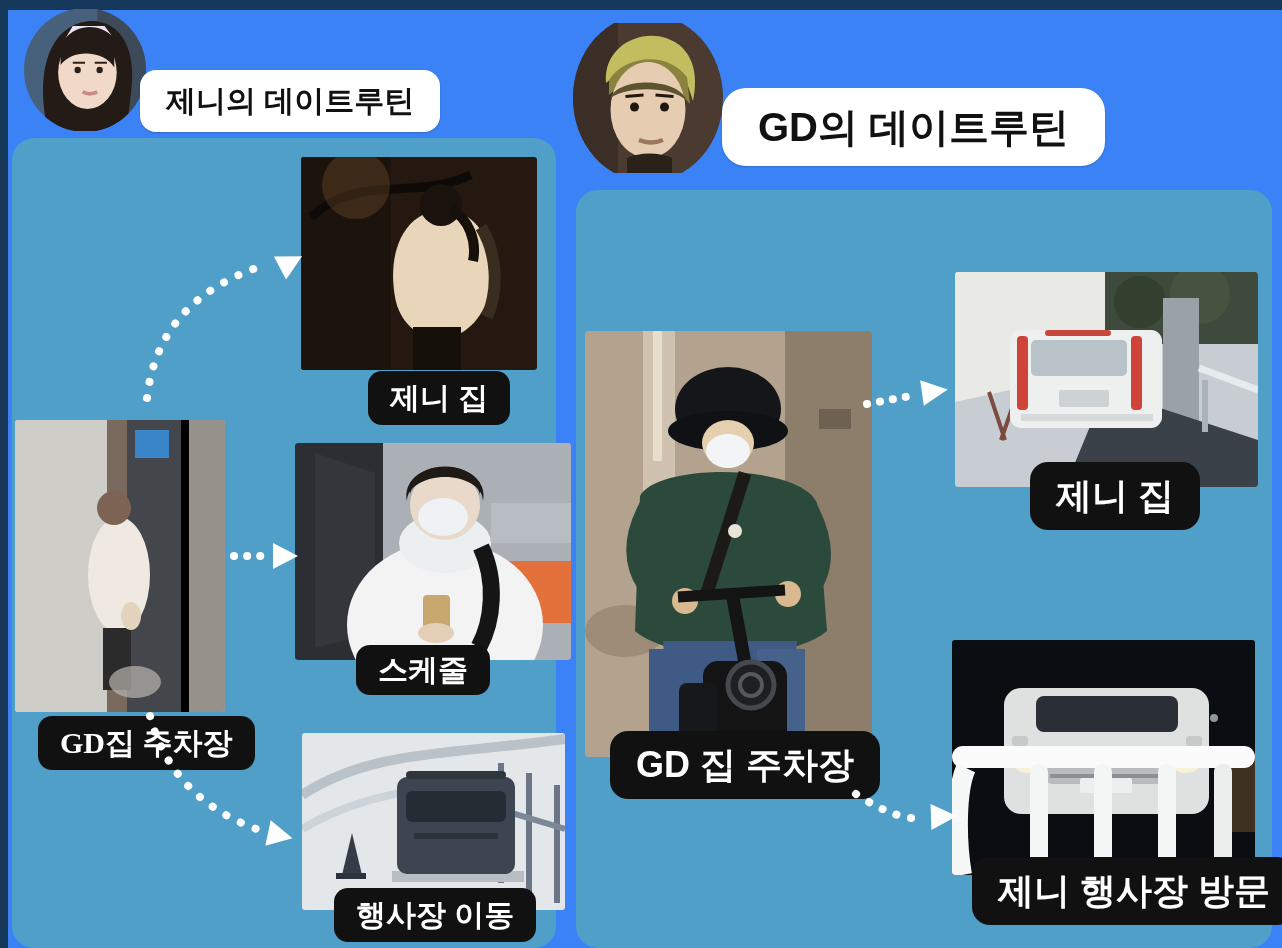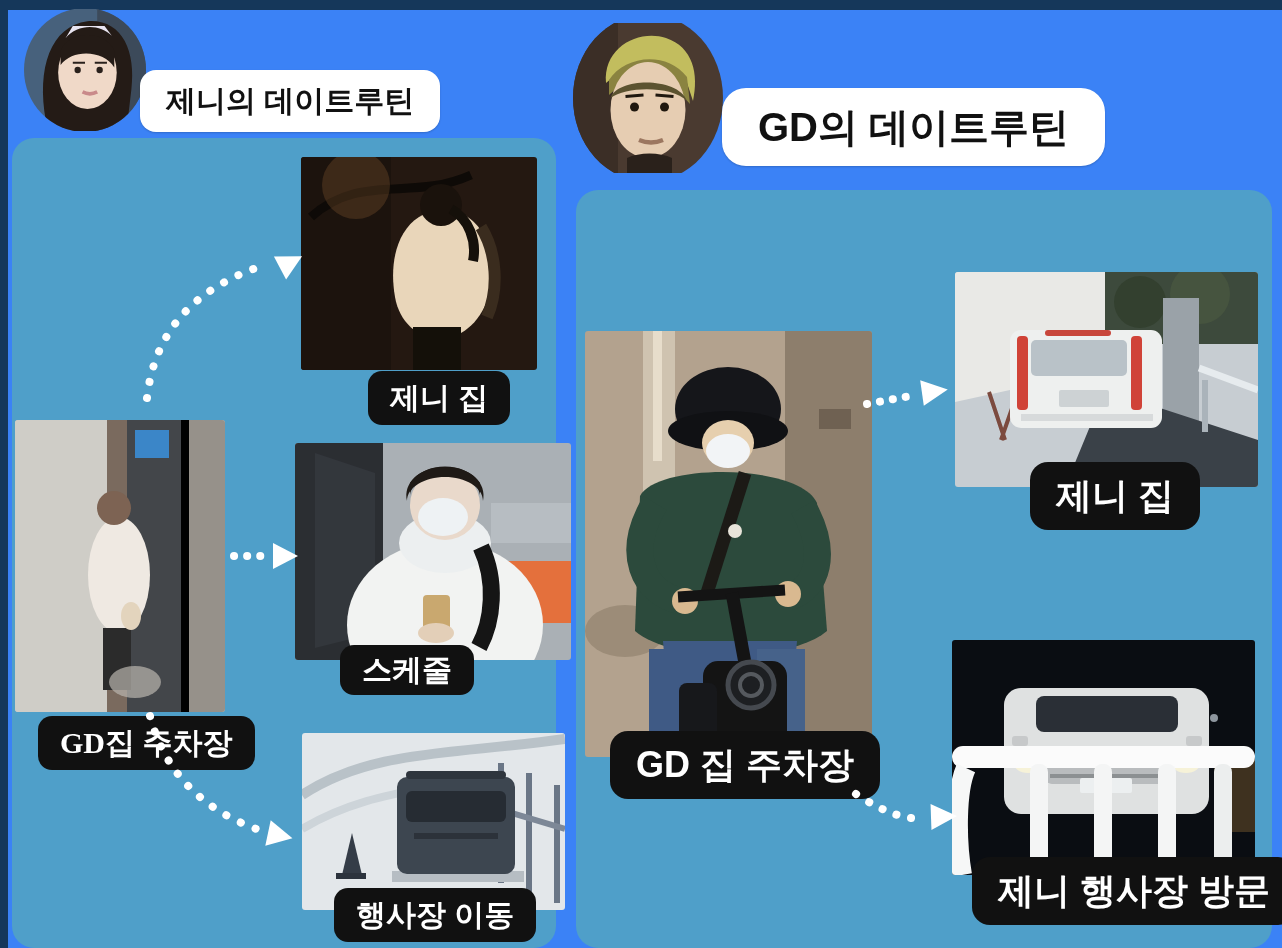--- a/index.html
+++ b/index.html
@@ -222,21 +222,21 @@
       <path d="M14,128 C4,150 4,200 10,235" stroke="#f6f7f7" stroke-width="20" fill="none"></path>
       <rect x="78" y="124" width="18" height="111" rx="8" fill="#f4f5f5"></rect>
       <rect x="142" y="124" width="18" height="111" rx="8" fill="#f4f5f5"></rect>
       <rect x="206" y="124" width="18" height="111" rx="8" fill="#f4f5f5"></rect>
       <rect x="262" y="124" width="18" height="111" rx="8" fill="#eceeee"></rect>
     </svg>
   </figure>
 
   <div class="pill pill-s" style="left:38px;top:716px;font-family:Liberation Serif, serif;">GD집 주차장</div>
   <div class="pill pill-s" style="left:368px;top:371px;">제니 집</div>
-  <div class="pill pill-s" style="left:340px;top:645px;height:50px;">스케줄</div>
+  <div class="pill pill-s" style="left:356px;top:645px;height:50px;">스케줄</div>
   <div class="pill pill-s" style="left:334px;top:888px;">행사장 이동</div>
 
   <div class="pill pill-l" style="left:610px;top:731px;">GD 집 주차장</div>
   <div class="pill pill-l" style="left:1030px;top:462px;">제니 집</div>
   <div class="pill pill-l" style="left:972px;top:857px;">제니 행사장 방문</div>
 
   <svg id="arrows">
     <g stroke="#ffffff" stroke-width="8" stroke-linecap="round" fill="none">
       <path d="M147,398 Q158,298 268,264" stroke-dasharray="0.1 16"></path>
       <path d="M234,556 L266,556" stroke-dasharray="0.1 13"></path>

